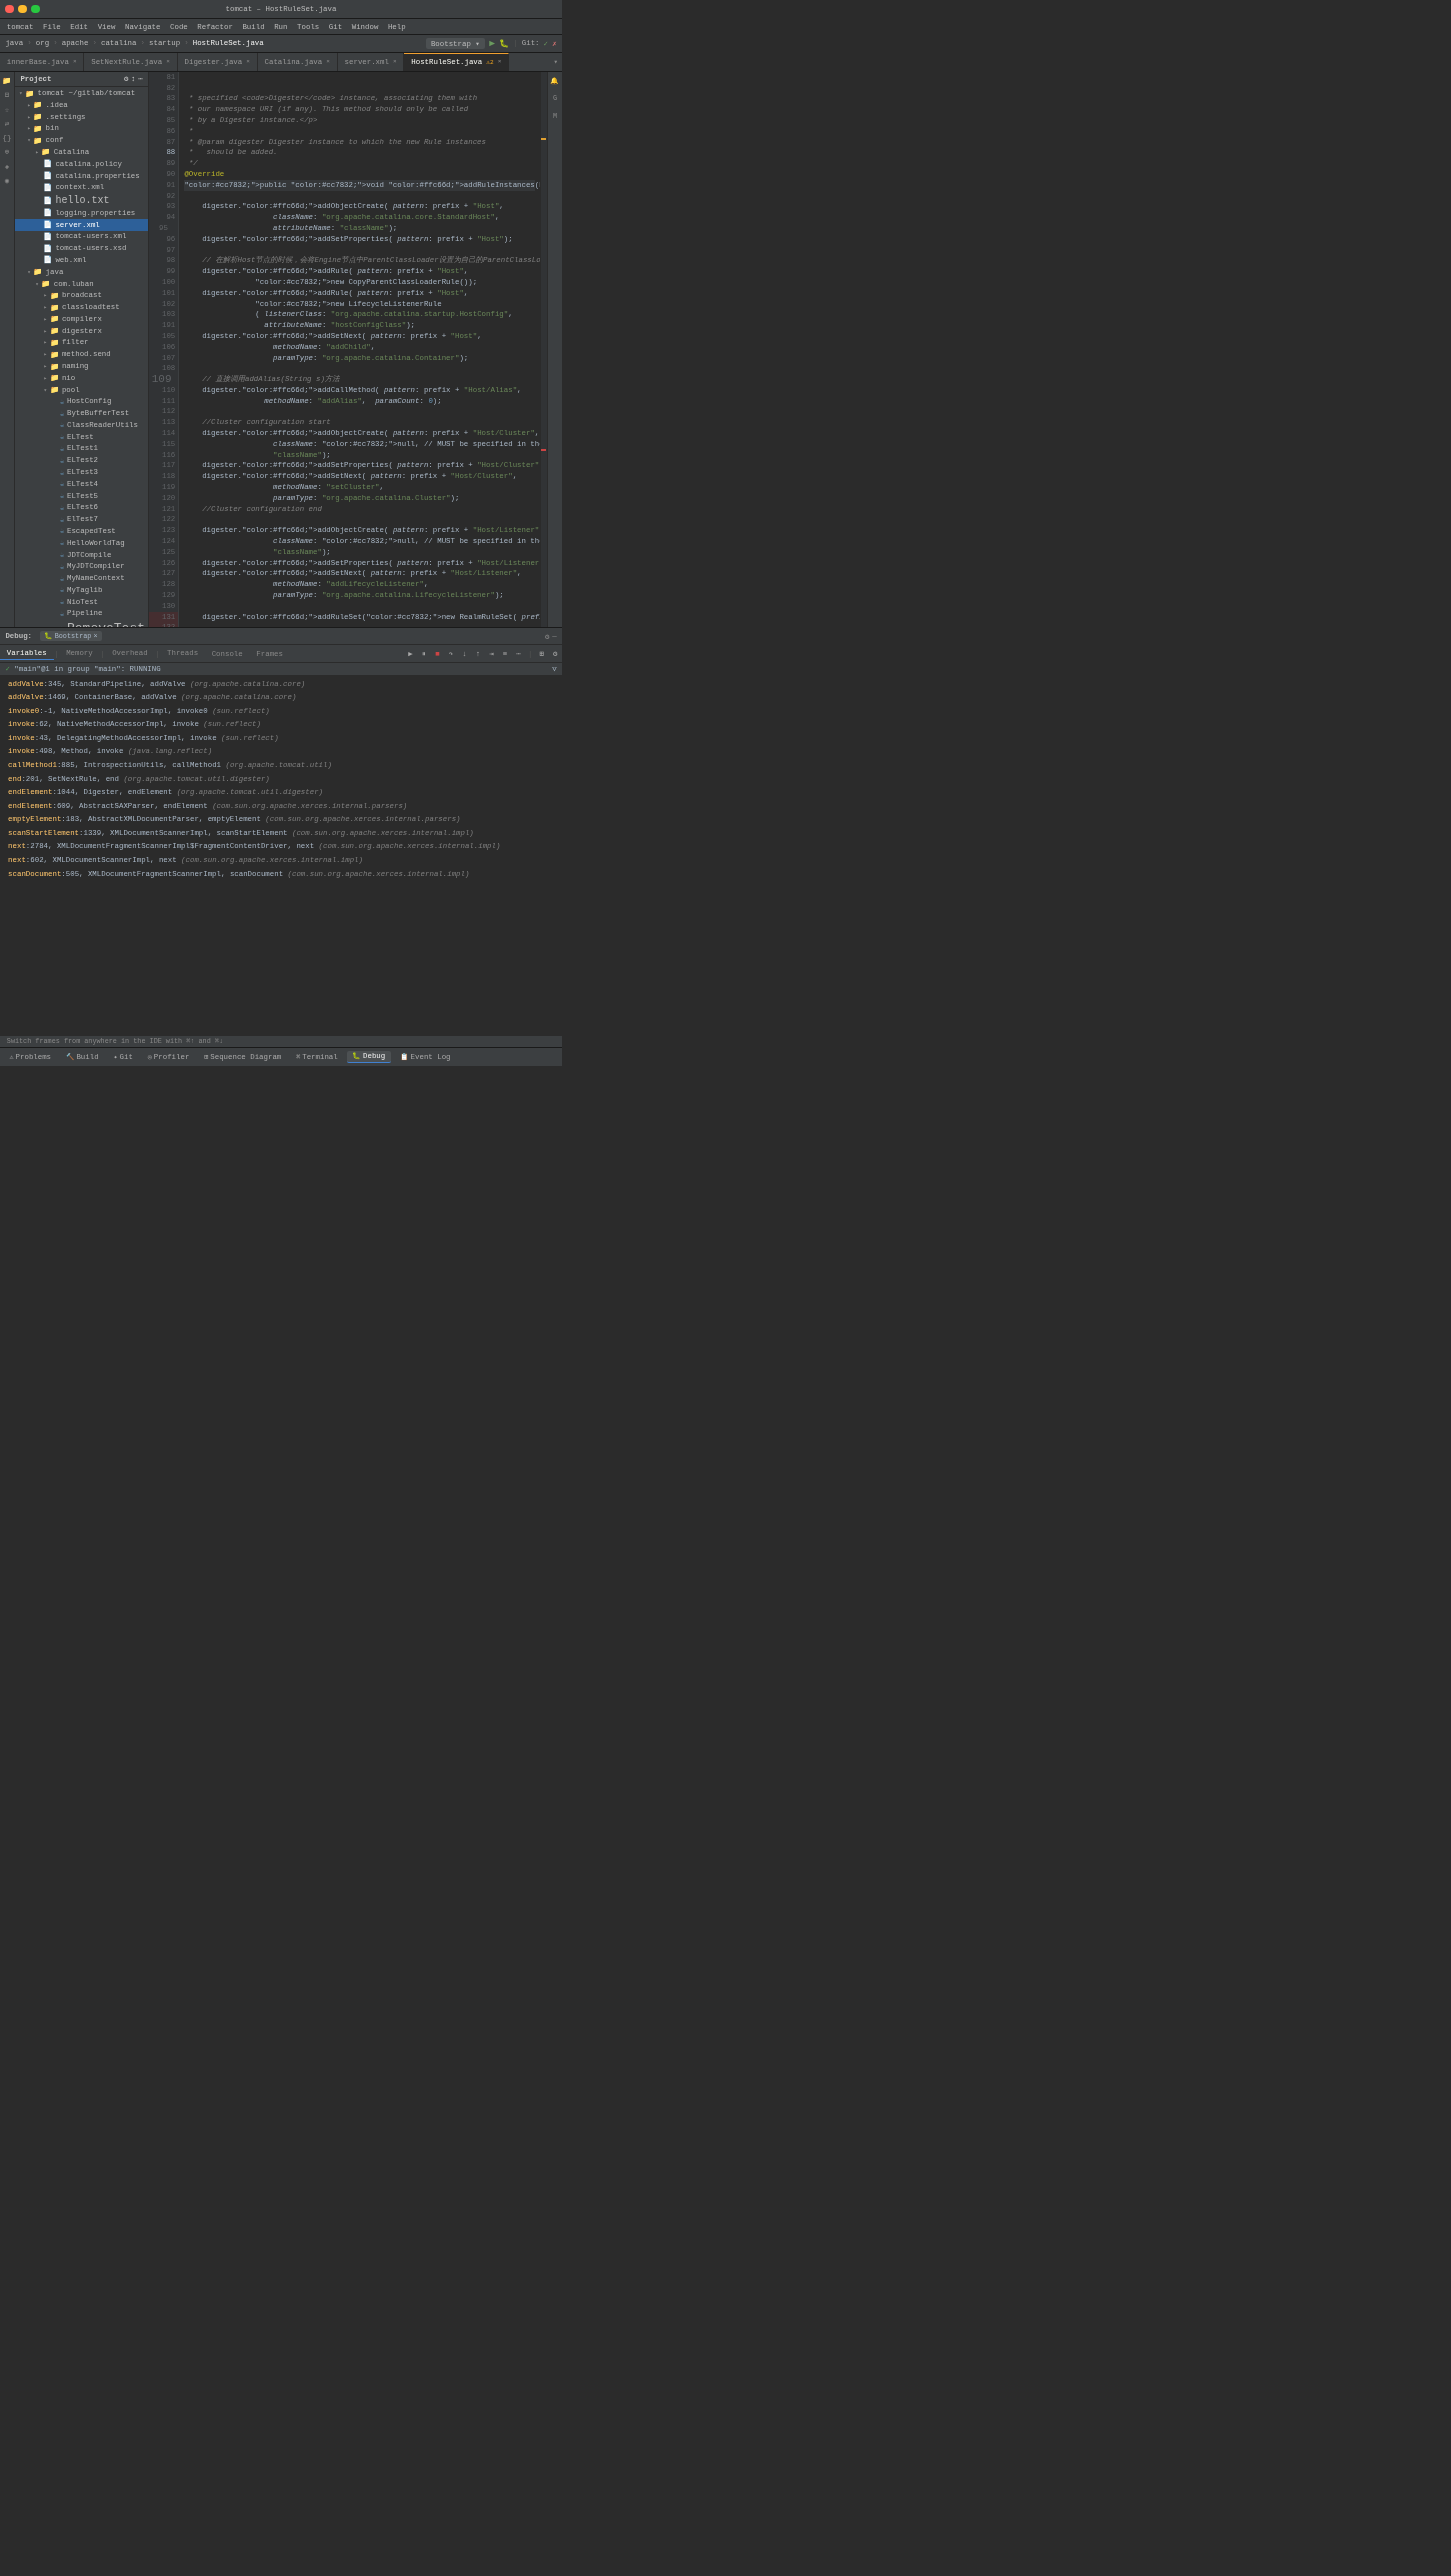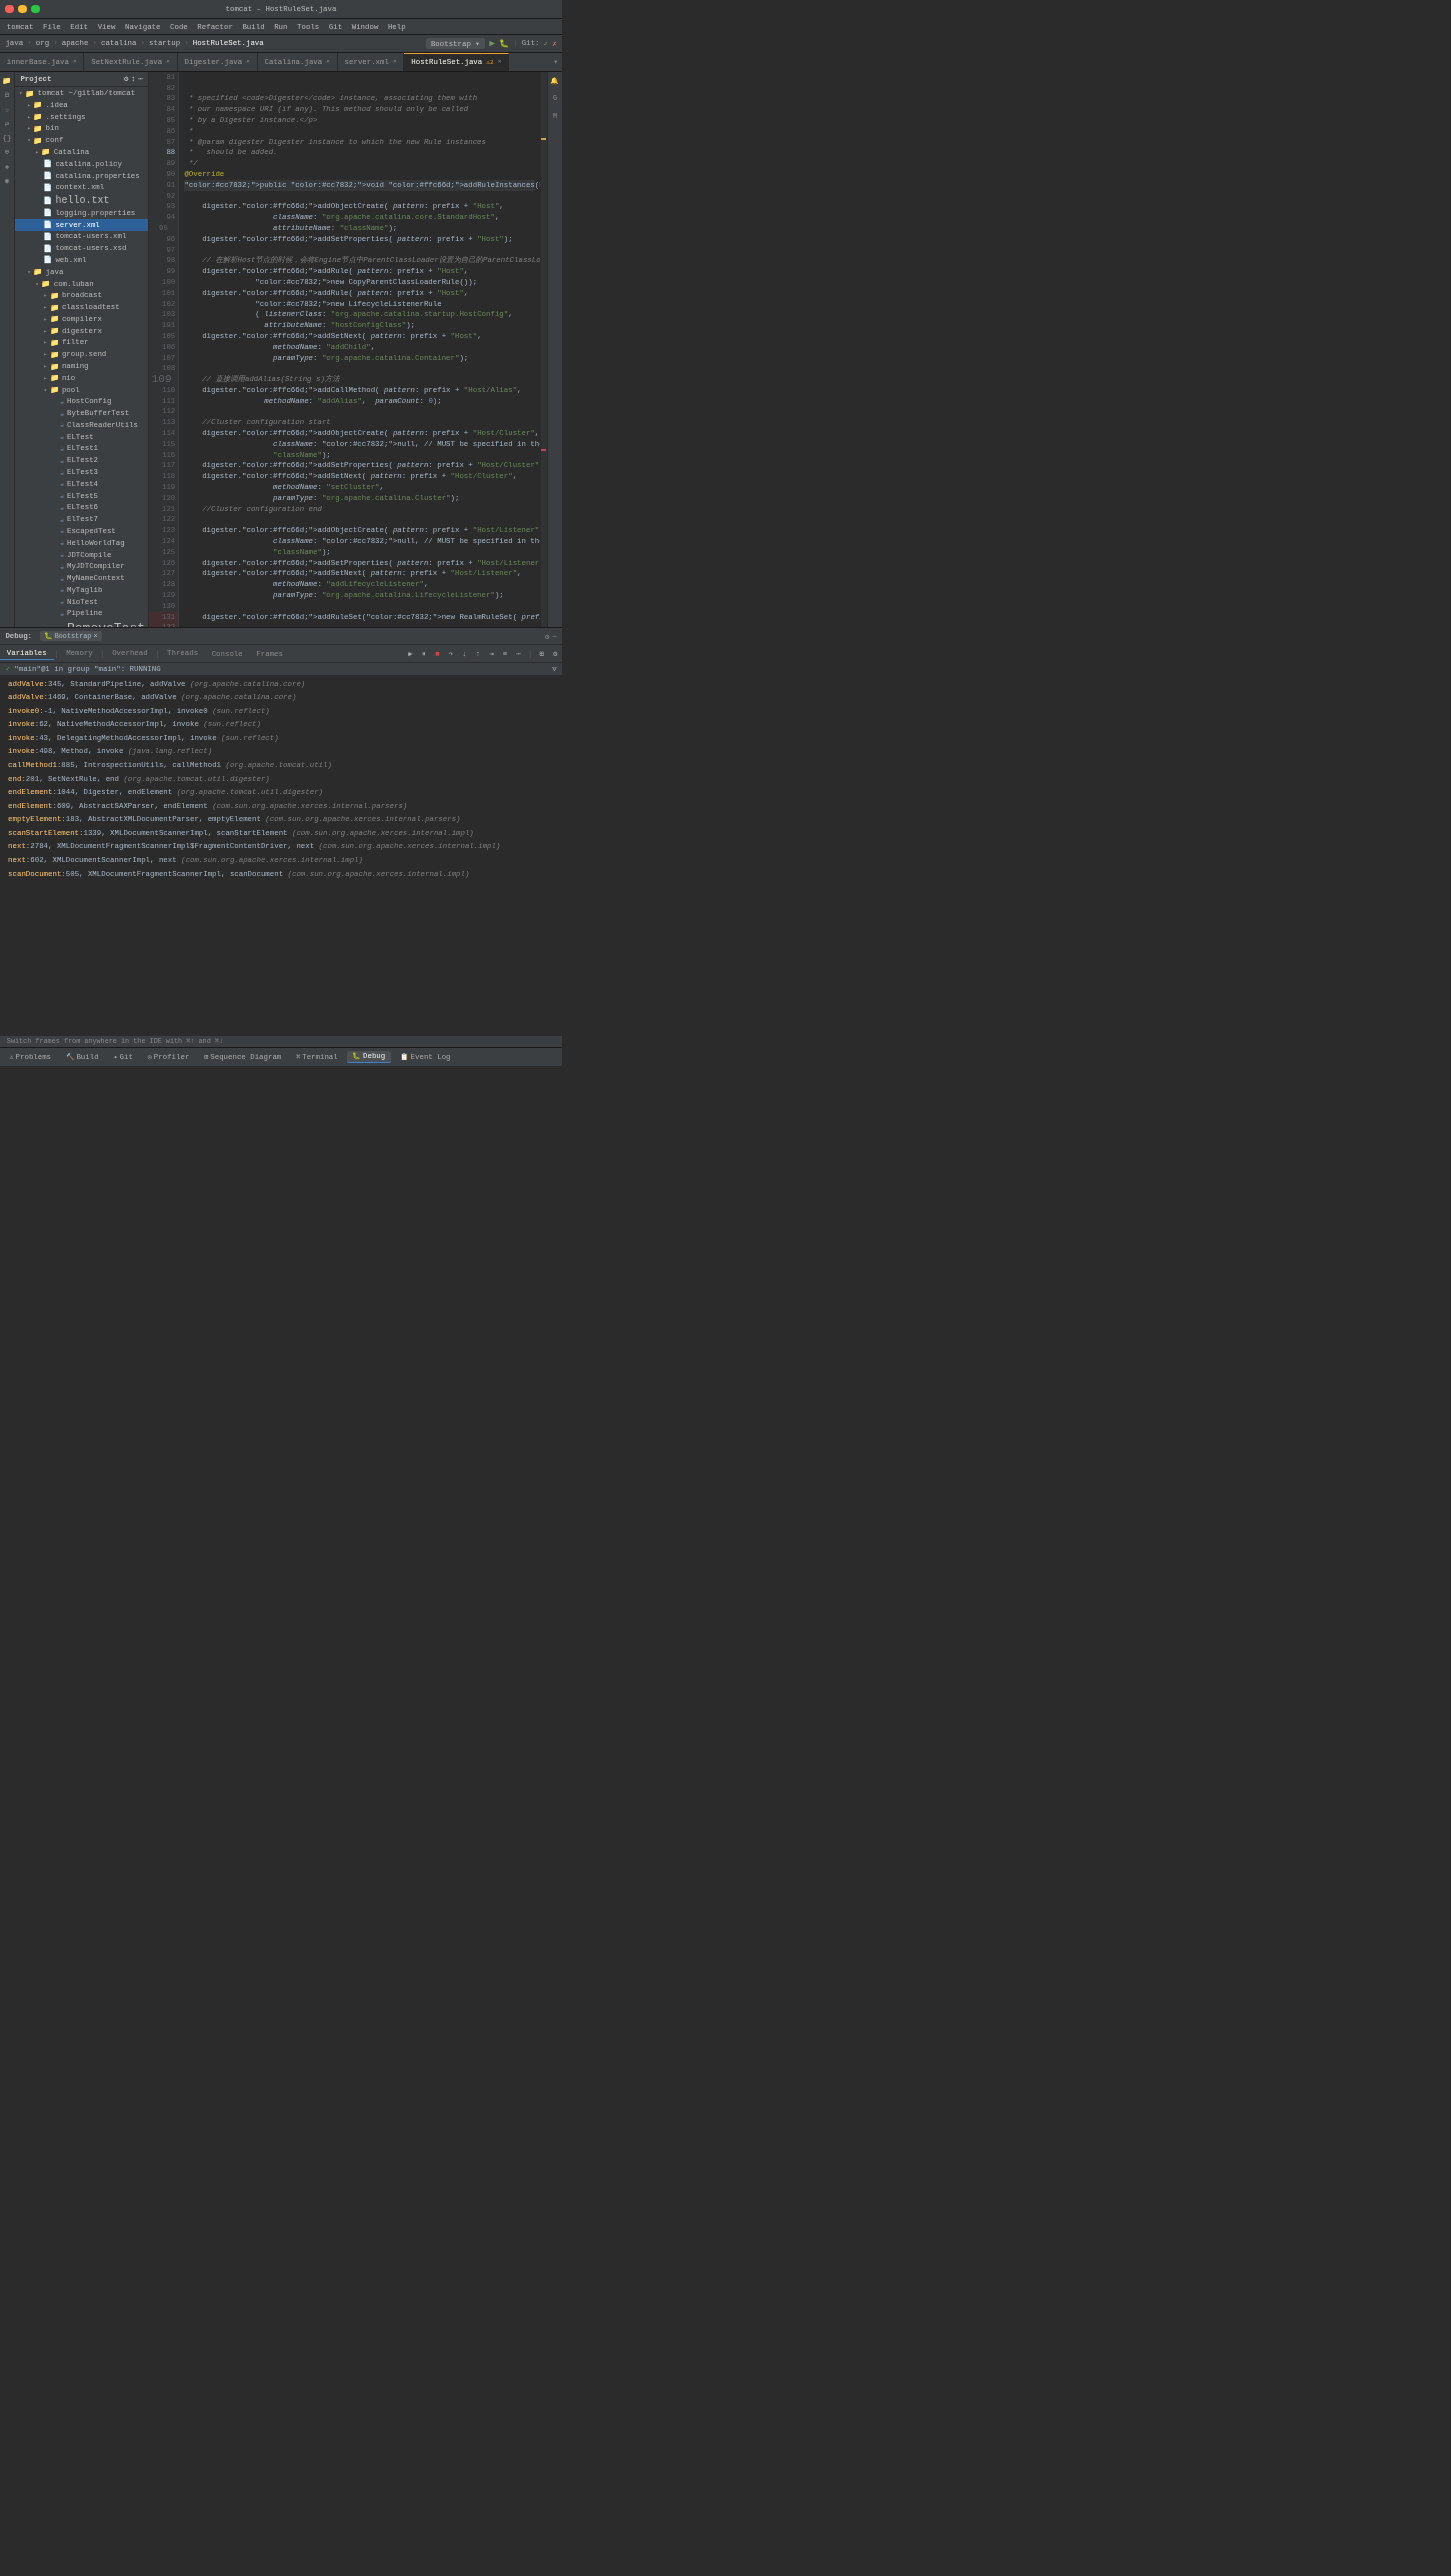--- a/index.html
+++ b/index.html
@@ -515,21 +515,21 @@
         <div class="tree-item">
           <span style="display: inline-block; width: 24.4px;"></span>
           <span class="tree-arrow">▸</span>
           <span class="tree-icon" style="color: rgb(220, 182, 122);">📁</span>
           <span style="font-size: 7.4px;">filter</span>
         </div>
         <div class="tree-item">
           <span style="display: inline-block; width: 24.4px;"></span>
           <span class="tree-arrow">▸</span>
           <span class="tree-icon" style="color: rgb(220, 182, 122);">📁</span>
-          <span style="font-size: 7.4px;">group.send</span>
+          <span style="font-size: 7.4px;">method.send</span>
         </div>
         <div class="tree-item">
           <span style="display: inline-block; width: 24.4px;"></span>
           <span class="tree-arrow">▸</span>
           <span class="tree-icon" style="color: rgb(220, 182, 122);">📁</span>
           <span style="font-size: 7.4px;">naming</span>
         </div>
         <div class="tree-item">
           <span style="display: inline-block; width: 24.4px;"></span>
           <span class="tree-arrow">▸</span>

